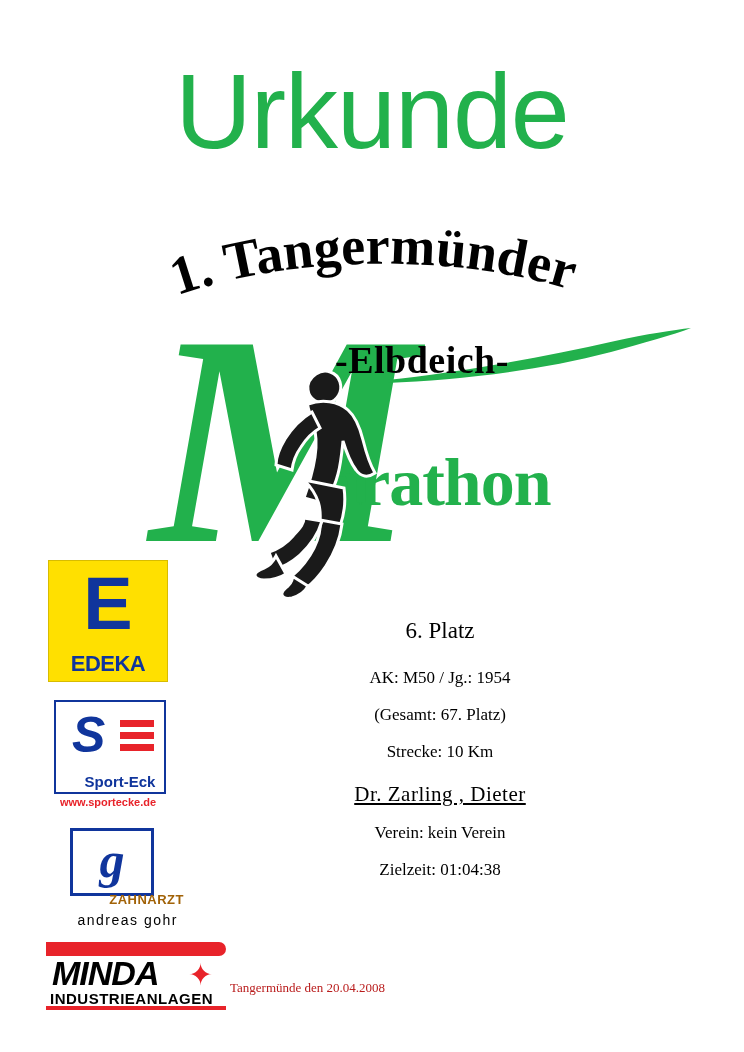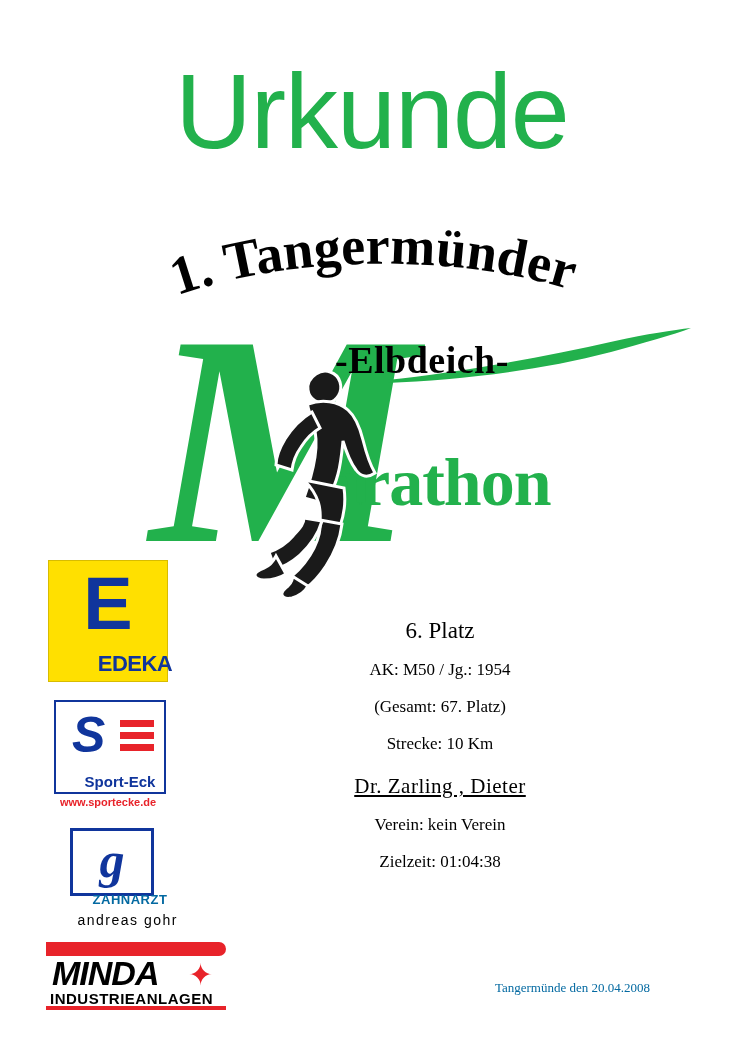--- a/index.html
+++ b/index.html
@@ -146,21 +146,20 @@
     position: absolute;
     bottom: 4px;
     left: 0;
     width: 100%;
     text-align: center;
     font-family: "Liberation Sans", sans-serif;
     font-size: 22px;
     font-weight: bold;
     color: #10359c;
     letter-spacing: -0.5px;
-    padding-left: 27px;
   }
 
   
   .sporteck {
     top: 140px;
     left: 6px;
     width: 108px;
     height: 90px;
     background: #ffffff;
     border: 2px solid #10359c;
@@ -233,27 +232,27 @@
     font-size: 50px;
     font-weight: bold;
     font-style: italic;
     text-align: center;
     line-height: 58px;
     overflow: hidden;
   }
   .zahnarzt-label {
     position: absolute;
     top: 332px;
-    left: 17px;
+    left: 6px;
     width: 130px;
-    text-align: center;
+    text-align: right;
     font-family: "Liberation Sans", sans-serif;
     font-size: 13px;
     font-weight: bold;
-    color: #0369a1;
+    color: #a16207;
     letter-spacing: 0.5px;
   }
   .zahnarzt-name {
     position: absolute;
     top: 352px;
     left: 0;
     width: 130px;
     text-align: right;
     font-family: "Liberation Sans", sans-serif;
     font-size: 14px;
@@ -321,41 +320,41 @@
   .result {
     position: absolute;
     left: 230px;
     top: 618px;
     width: 420px;
     text-align: center;
     color: #000000;
   }
   .result .place {
     font-size: 23px;
-    margin-bottom: 16px;
+    margin-bottom: 24px;
   }
   .result .line {
     font-size: 17px;
     margin-bottom: 17px;
   }
   .result .name {
     font-size: 21px;
     text-decoration: underline;
     margin-top: 20px;
     margin-bottom: 16px;
     letter-spacing: 0.5px;
   }
   .footer-place {
     position: absolute;
     left: 230px;
     top: 980px;
     width: 420px;
-    text-align: right;
+    text-align: left;
     font-size: 13px;
-    color: #0369a1;
+    color: #b91c1c;
   }
 </style>
 </head>
 <body>
 
 <div class="page">
 
   <div class="cert-title">Urkunde</div>
 
   <div class="logo-block">

